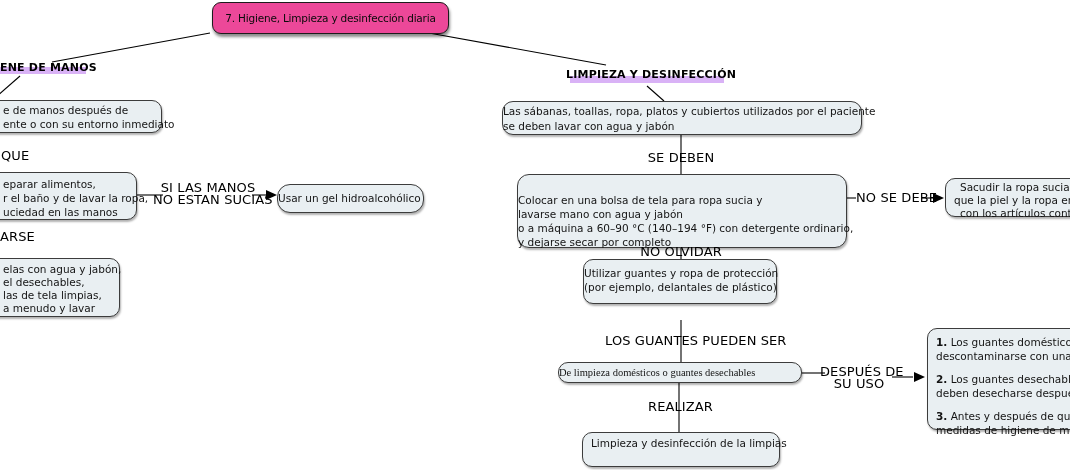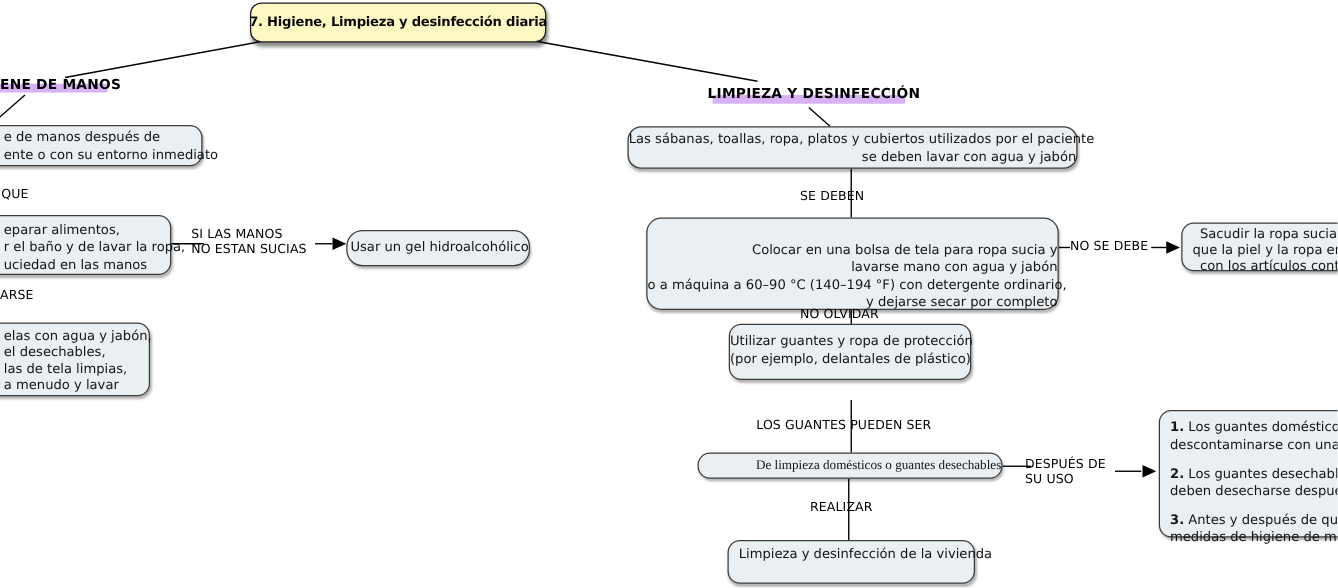--- a/index.html
+++ b/index.html
@@ -16,34 +16,34 @@
     letter-spacing:.2px;white-space:nowrap;color:#000;
   }
   .node{
     position:absolute;z-index:2;
     background:#e9eff2;
     border:1.2px solid #3c3c3c;border-radius:10px;
     box-shadow:1px 2px 2px rgba(0,0,0,0.30);
     font-size:10.5px;line-height:14px;color:#141414;
     box-sizing:border-box;
   }
-  .node.center{text-align:right;}
+  .node.center{text-align:left;}
   .node .ln{white-space:nowrap;}
   .root-node{
     position:absolute;z-index:2;
-    background:#fef9c3;
+    background:#ec4899;
     border:1.5px solid #1c1c1c;border-radius:9px;
     box-shadow:1px 3px 3px rgba(0,0,0,0.45);
     display:flex;align-items:center;justify-content:center;
-    font-weight:bold;font-size:10.5px;letter-spacing:-0.2px;white-space:nowrap;
-    color:#0a0a0a;box-sizing:border-box;
+    font-weight:normal;font-size:10.5px;letter-spacing:-0.2px;white-space:nowrap;
+    color:#0a0a0a;box-sizing:border-box;margin-left:12px;
   }
   .link-label{
-    position:absolute;z-index:3;font-size:10px;line-height:12px;
-    color:#000;white-space:nowrap;text-align:left;letter-spacing:.1px;
+    position:absolute;z-index:3;font-size:13px;line-height:12px;
+    color:#000;white-space:nowrap;text-align:center;letter-spacing:.1px;
   }
   .glove-item{margin-bottom:9px;}
   .glove-item .gl-line{white-space:nowrap;line-height:14px;}
 </style>
 </head>
 <body>
 
 <svg class="connectors" width="1070" height="470">
   <g stroke="#000" stroke-width="1.1" fill="none">
     <line x1="210" y1="33" x2="52" y2="62"></line>
@@ -154,14 +154,14 @@
   </div>
   <div class="glove-item">
     <div class="gl-line"><b>3.</b> <span>Antes y después de quitarse los</span></div>
     <div class="gl-line">medidas de higiene de manos</div>
   </div>
 </div>
 
 <div class="link-label" style="left:648px;top:401px;width:62px;">REALIZAR</div>
 
 <div class="node" style="left:582px;top:432px;width:198px;height:35px;padding:3px 4px 0 8px;">
-  <div class="ln">Limpieza y desinfección de la vivienda</div>
+  <div class="ln">Limpieza y desinfección de la limpias</div>
 </div>
 
 </body></html>

